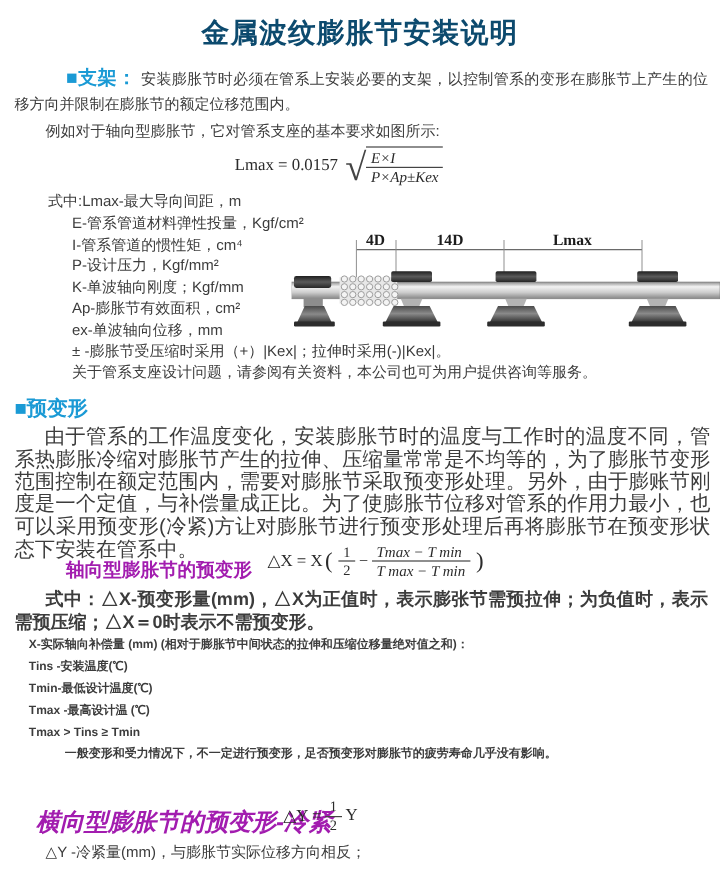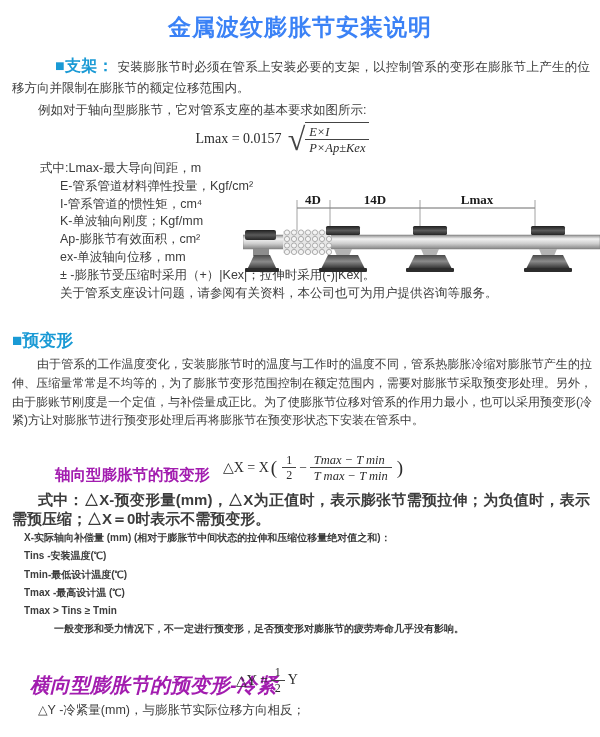--- a/index.html
+++ b/index.html
@@ -2,21 +2,21 @@
 <html><head>
 <meta charset="utf-8">
 <style>
   html,body{margin:0;padding:0;background:#e9e9e9;}
   .page{
     position:relative;width:600px;height:737px;margin:0 auto;background:#ffffff;
     font-family:"Liberation Sans",sans-serif;color:#3c3c3c;overflow:hidden;
   }
   .doc-title{
     position:absolute;top:12px;left:0;width:600px;text-align:center;
-    font-size:23px;font-weight:bold;color:#3b82f6;letter-spacing:1px;
+    font-size:23px;font-weight:bold;color:#0c4a6e;letter-spacing:1px;
   }
   .blue{color:#1a9ad5;}
   .body-txt{font-size:12.5px;line-height:21px;text-align:justify;}
   .sec-support{position:absolute;top:55px;left:12px;width:578px;}
   .sec-support .p1{text-indent:43px;}
   .sec-support .lead{font-size:16px;font-weight:bold;}
   .sec-support .p2{text-indent:26px;margin-top:1px;}
 
   
   .formula-row{position:absolute;left:0;width:600px;display:flex;justify-content:center;
@@ -39,21 +39,21 @@
   
   .def-list{position:absolute;top:160px;left:40px;width:560px;font-size:12.5px;line-height:17.8px;}
   .def-list .ind{padding-left:20px;}
 
   
   .diagram{position:absolute;left:243px;top:190px;width:357px;height:100px;}
   .dim-label{font-family:"Liberation Serif",serif;font-size:13px;font-weight:bold;fill:#1c1c1c;}
 
   .sec-preform{position:absolute;top:329px;left:12px;width:580px;}
   .marker-head{font-size:17px;font-weight:bold;}
-  .sec-preform .body{margin-top:3px;font-size:12px;line-height:18.8px;text-align:justify;text-indent:25px;}
+  .sec-preform .body{margin-top:3px;font-size:17px;line-height:18.8px;text-align:justify;text-indent:25px;}
 
   .sub-head{position:absolute;font-weight:bold;color:#a21caf;margin-top:36px;}
   .axial-head{top:429px;left:55px;font-size:15.5px;}
   .lateral-head{top:636px;left:30px;font-size:20px;font-style:italic;}
 
   .axial-explain{position:absolute;top:491px;left:12px;width:578px;font-size:15px;
     line-height:18.5px;text-align:justify;text-indent:26px;font-weight:bold;}
   .axial-items{position:absolute;top:529px;left:24px;width:566px;font-size:10px;line-height:18.3px;font-weight:bold;}
   .axial-items .note{text-indent:30px;}
 
@@ -80,20 +80,21 @@
     <span class="frac radicand mi">
       <span class="num">E×I</span>
       <span class="den" style="border-top:none">P×Ap±Kex</span>
     </span>
   </div>
 
   <div class="def-list">
     <div>式中:Lmax-最大导向间距，m</div>
     <div class="ind">E-管系管道材料弹性投量，Kgf/cm²</div>
     <div class="ind">I-管系管道的惯性矩，cm⁴</div>
+    <div class="ind">P-设计压力，Kgf/mm²</div>
     <div class="ind">K-单波轴向刚度；Kgf/mm</div>
     <div class="ind">Ap-膨胀节有效面积，cm²</div>
     <div class="ind">ex-单波轴向位移，mm</div>
     <div class="ind">± -膨胀节受压缩时采用（+）|Kex|；拉伸时采用(-)|Kex|。</div>
     <div class="ind">关于管系支座设计问题，请参阅有关资料，本公司也可为用户提供咨询等服务。</div>
   </div>
 
   <svg class="diagram" viewBox="0 0 357 100" xmlns="http://www.w3.org/2000/svg">
     <defs>
       <linearGradient id="pipeGrad" x1="0" y1="0" x2="0" y2="1">

